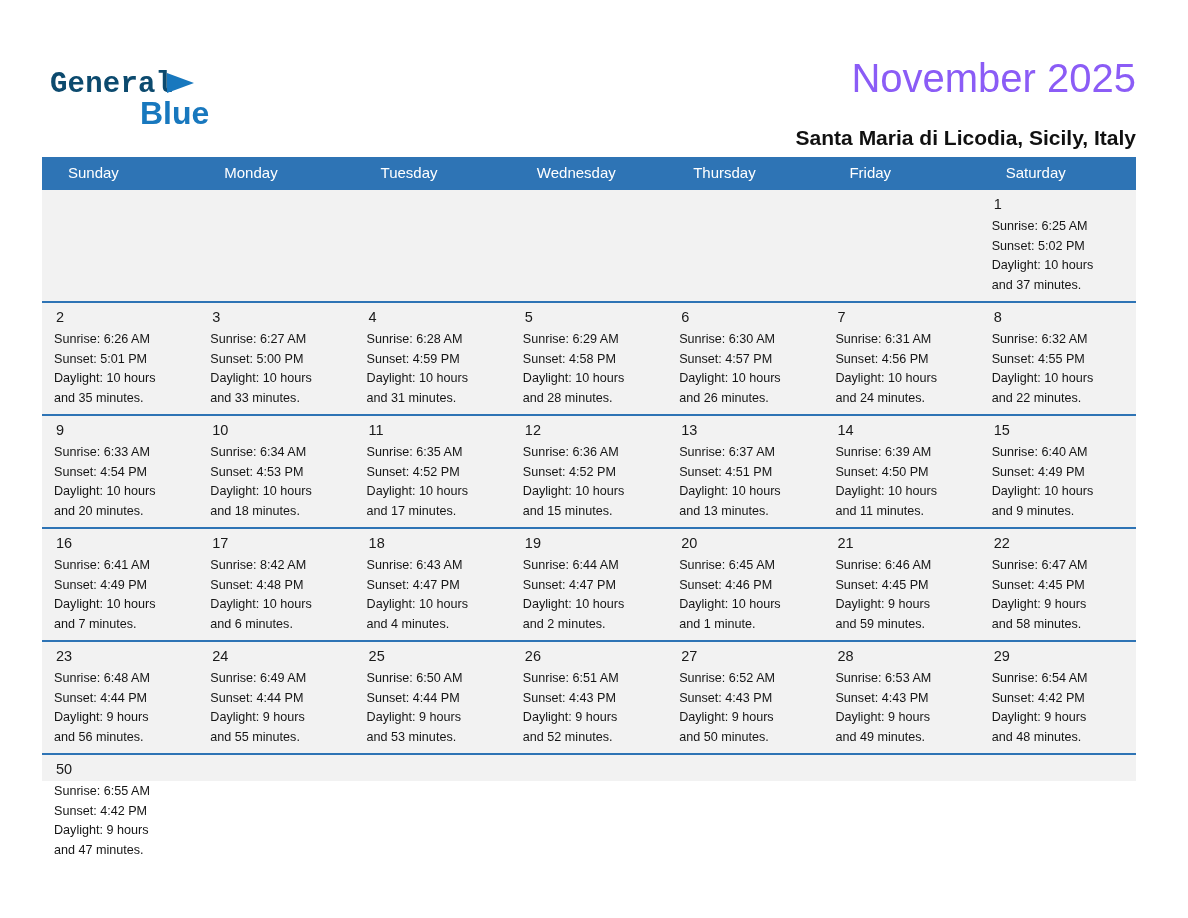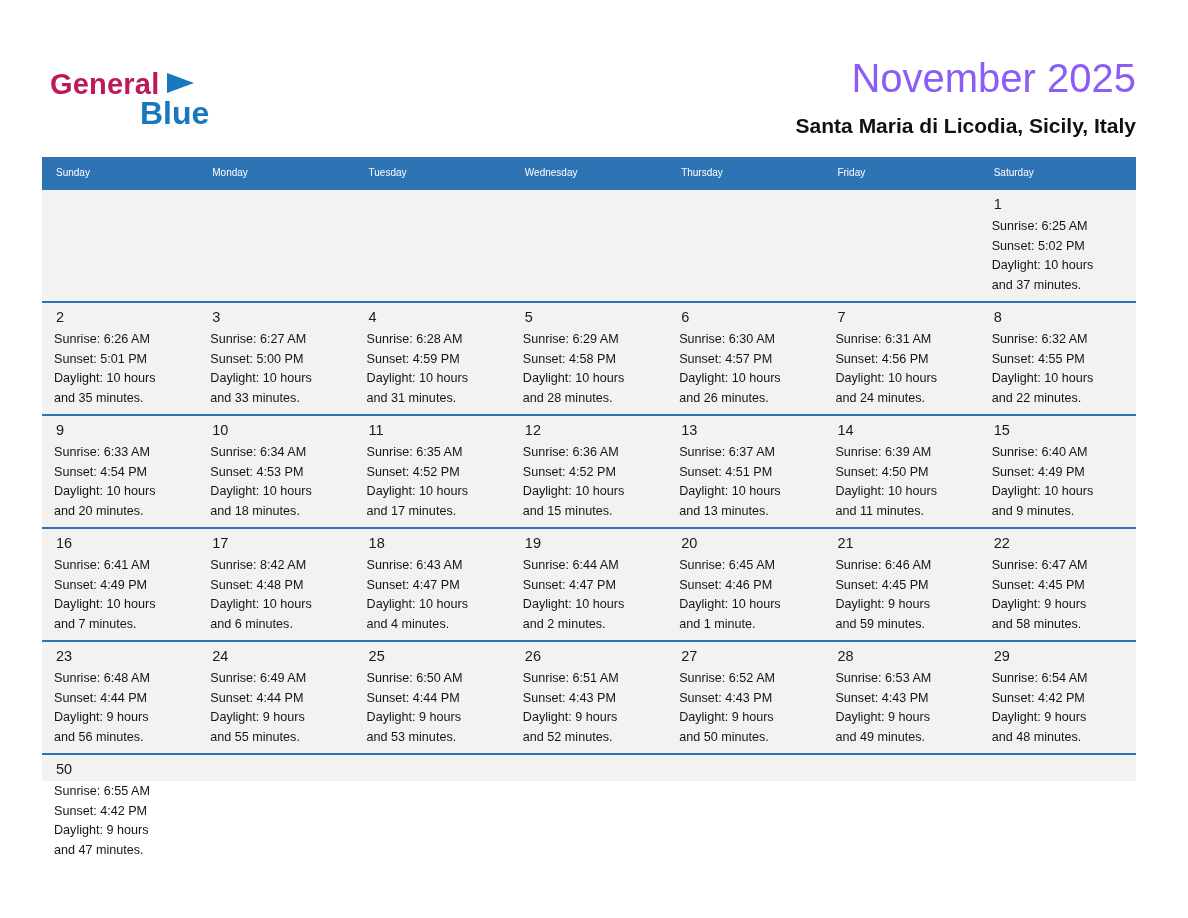--- a/index.html
+++ b/index.html
@@ -11,49 +11,49 @@
     overflow: hidden;
   }
   .page { position: absolute; inset: 0; background: #ffffff; }
 
   
   .top-area { position: absolute; left: 42px; right: 52px; top: 0; height: 157px; }
 
   .logo { position: absolute; left: 8px; top: 68px; width: 230px; height: 64px; }
   .logo-general {
     position: absolute; left: 0; top: 0;
-    font-size: 29px; font-weight: 700; color: #be185d; letter-spacing: 0.2px;
+    font-size: 29px; font-weight: 700; color: #0c4a6e; letter-spacing: 0.2px; font-family: Liberation Mono, monospace;
   }
   .logo-flag {
     position: absolute; left: 117px; top: 5px;
     width: 0; height: 0;
     border-left: 27px solid #1878BE;
     border-top: 10px solid transparent;
     border-bottom: 10px solid transparent;
   }
   .logo-blue {
     position: absolute; left: 90px; top: 27px;
     font-size: 32px; font-weight: 700; color: #1878BE;
   }
 
   .titles { position: absolute; right: 0; top: 56px; text-align: right; }
   .page-title { font-size: 40px; font-weight: 400; color: #8b5cf6; line-height: 44px; }
-  .page-subtitle { font-size: 21px; font-weight: 700; color: #111111; margin-top: 14px; }
+  .page-subtitle { font-size: 21px; font-weight: 700; color: #111111; margin-top: 26px; }
 
   
   .calendar { position: absolute; left: 42px; top: 157px; width: 1094px; }
 
   .weekday-header {
     display: grid; grid-template-columns: repeat(7, 1fr);
     background: #2E74B5; height: 31px;
   }
   .weekday-cell {
-    color: #ffffff; font-size: 10px;
+    color: #ffffff; font-size: 15px;
     display: flex; align-items: center;
-    padding-left: 14px;
+    padding-left: 26px;
   }
 
   .week-row {
     display: grid; grid-template-columns: repeat(7, 1fr);
     background: #F2F2F2;
     border-top: 2px solid #2E74B5;
     min-height: 109px;
   }
   .week-row-partial {
     background: linear-gradient(to bottom, #F2F2F2 0px, #F2F2F2 26px, #ffffff 26px);

